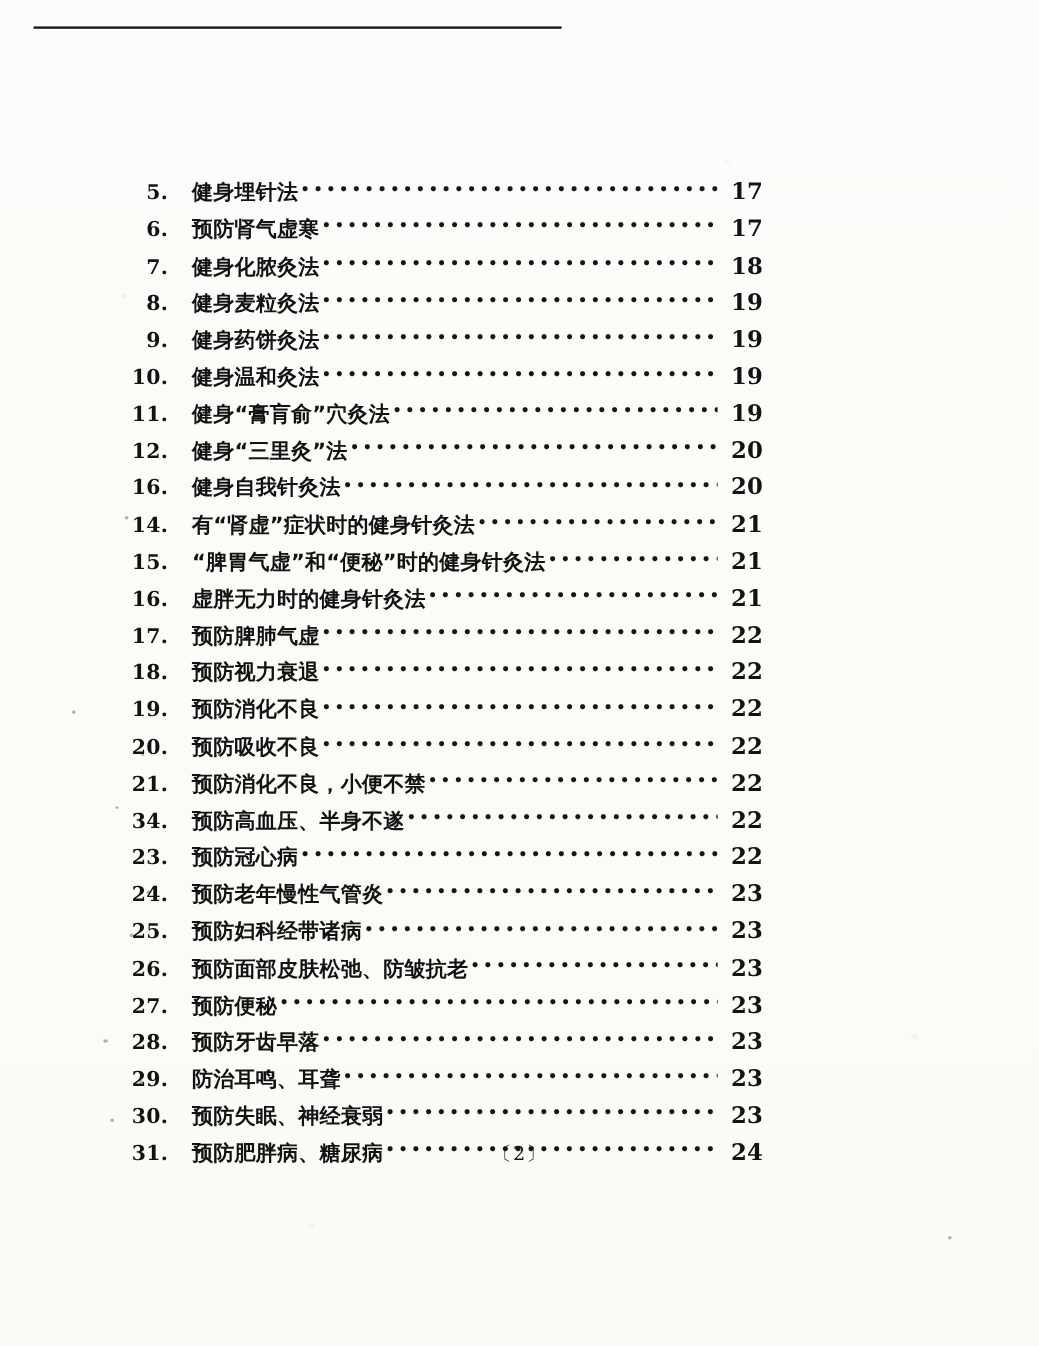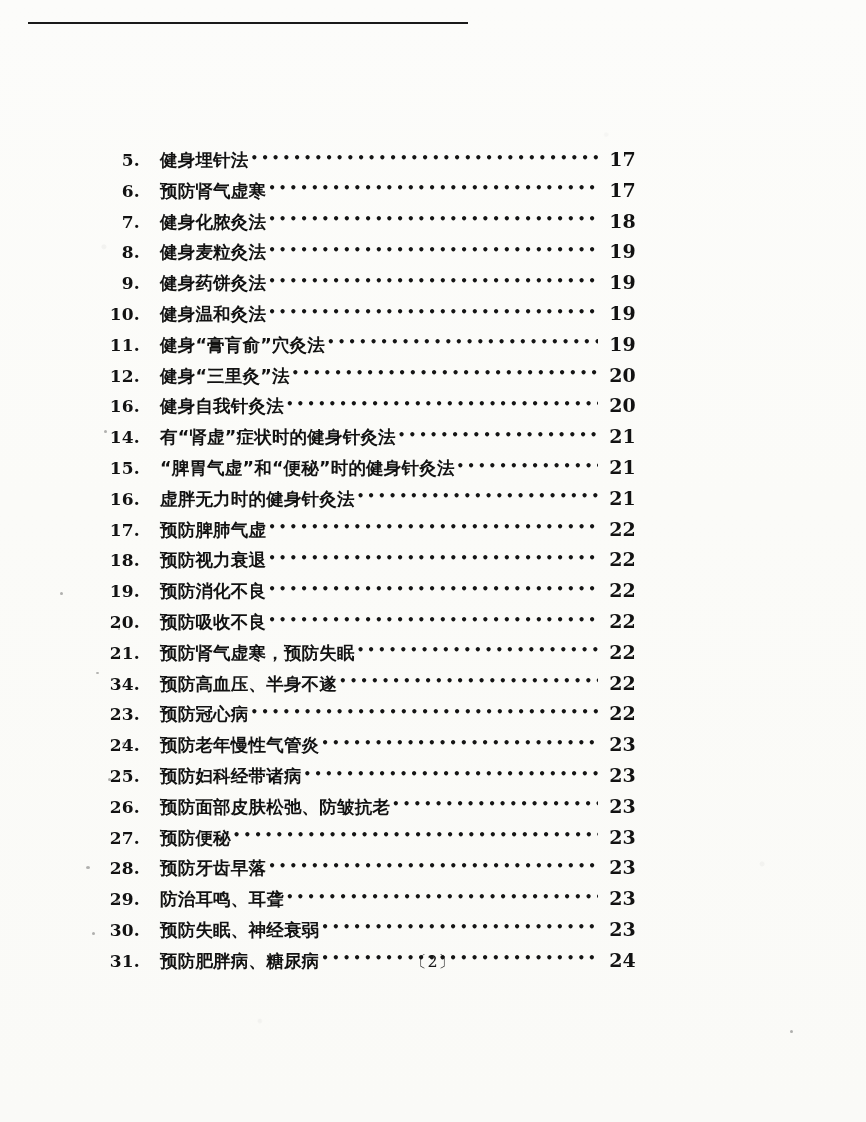--- a/index.html
+++ b/index.html
@@ -252,21 +252,21 @@
         <span class="spacer-left"></span>
         <span class="num">20.</span>
         <span class="label">预防吸收不良</span>
         <span class="leader"></span>
         <span class="page-no">22</span>
         <span class="right-pad"></span>
       </div>
       <div class="toc-row">
         <span class="spacer-left"></span>
         <span class="num">21.</span>
-        <span class="label">预防肾气虚寒，预防失眠</span>
+        <span class="label">预防消化不良，小便不禁</span>
         <span class="leader"></span>
         <span class="page-no">22</span>
         <span class="right-pad"></span>
       </div>
       <div class="toc-row">
         <span class="spacer-left"></span>
         <span class="num">34.</span>
         <span class="label">预防高血压、半身不遂</span>
         <span class="leader"></span>
         <span class="page-no">22</span>

